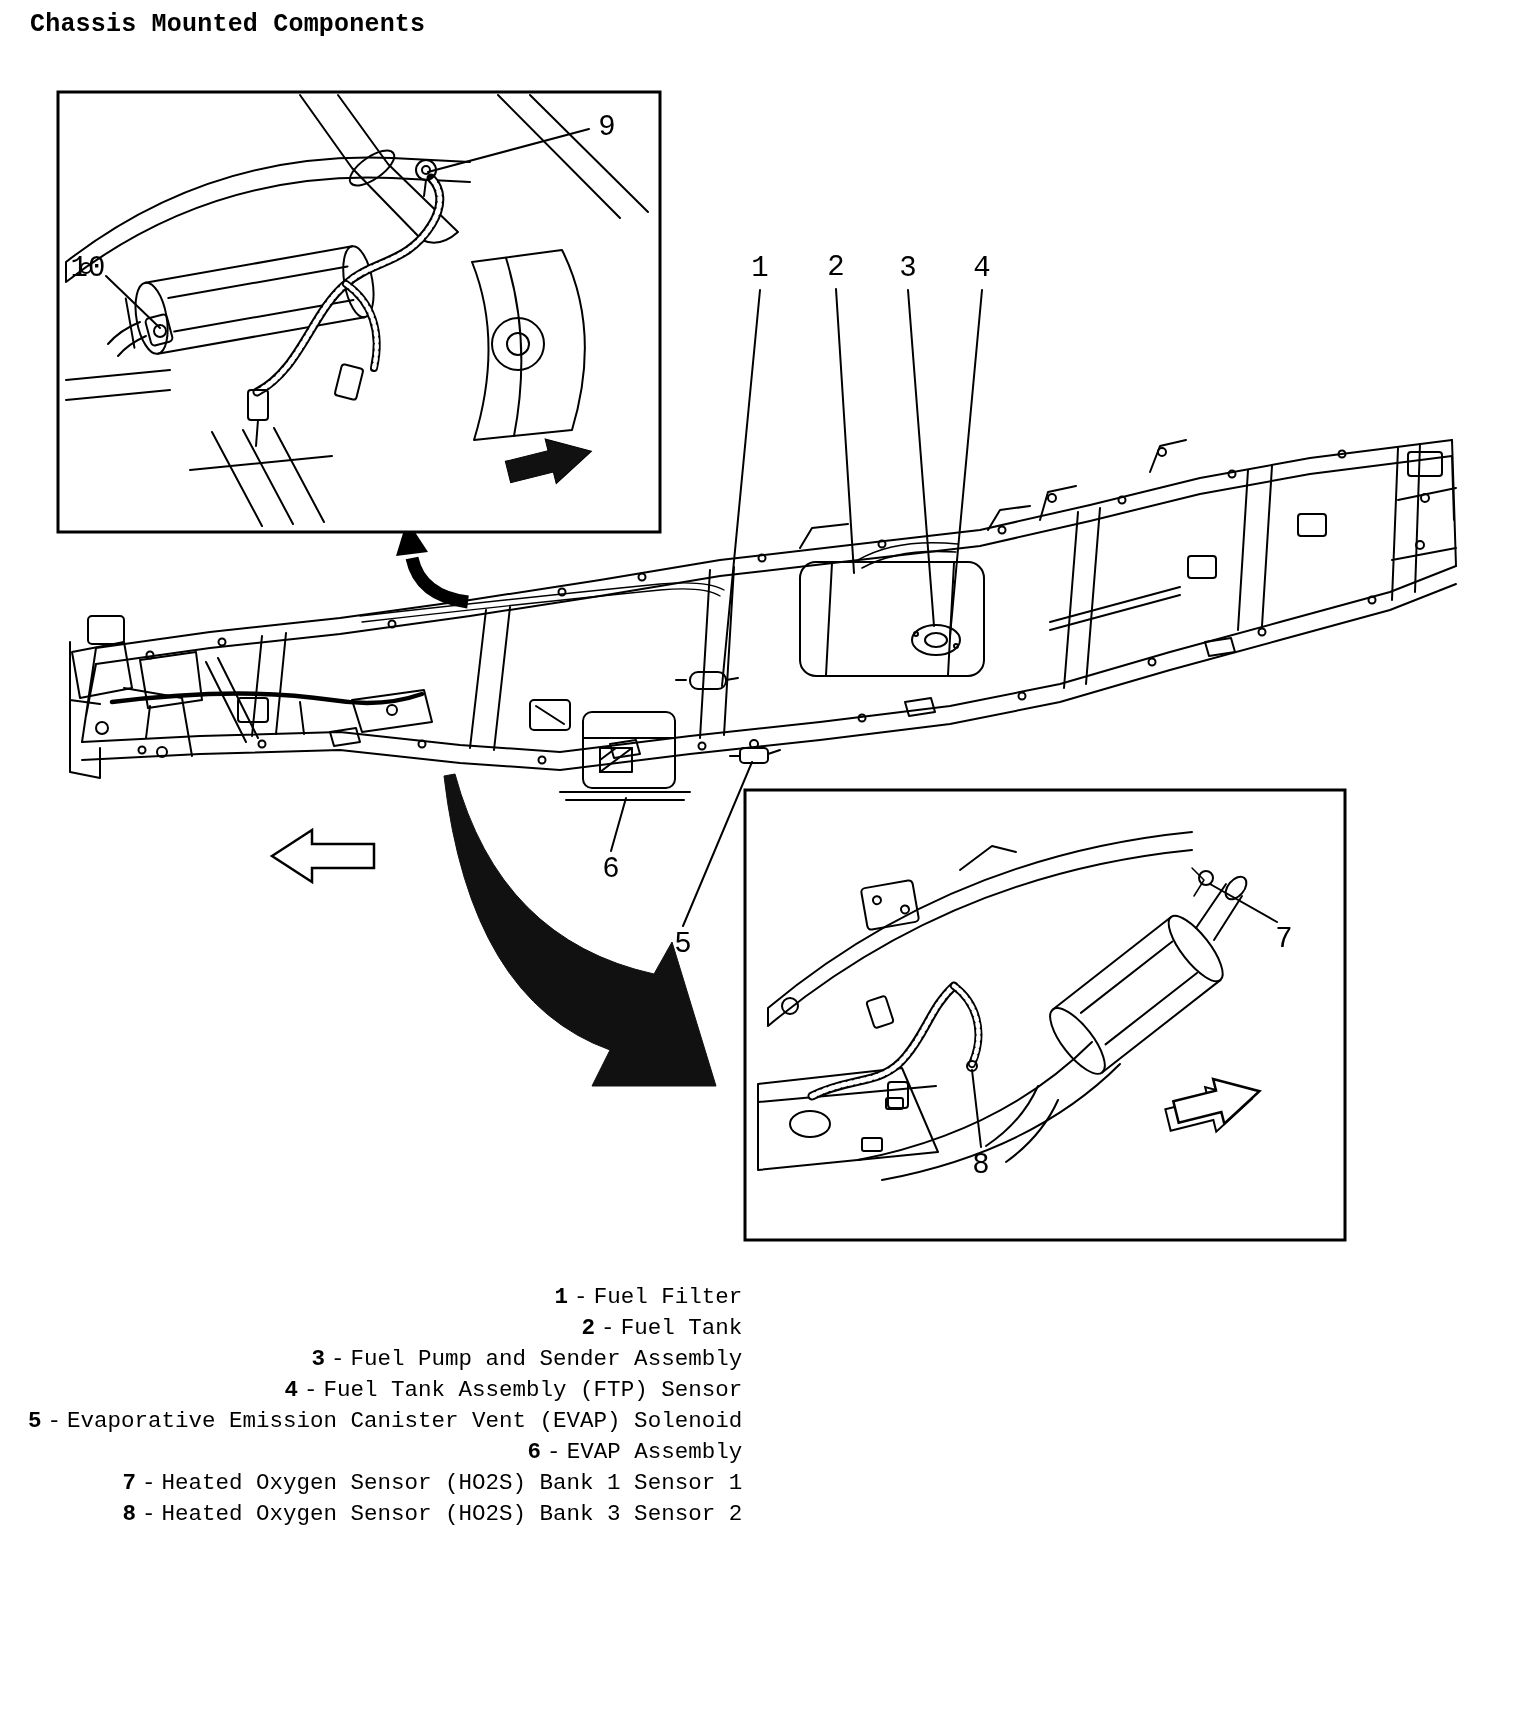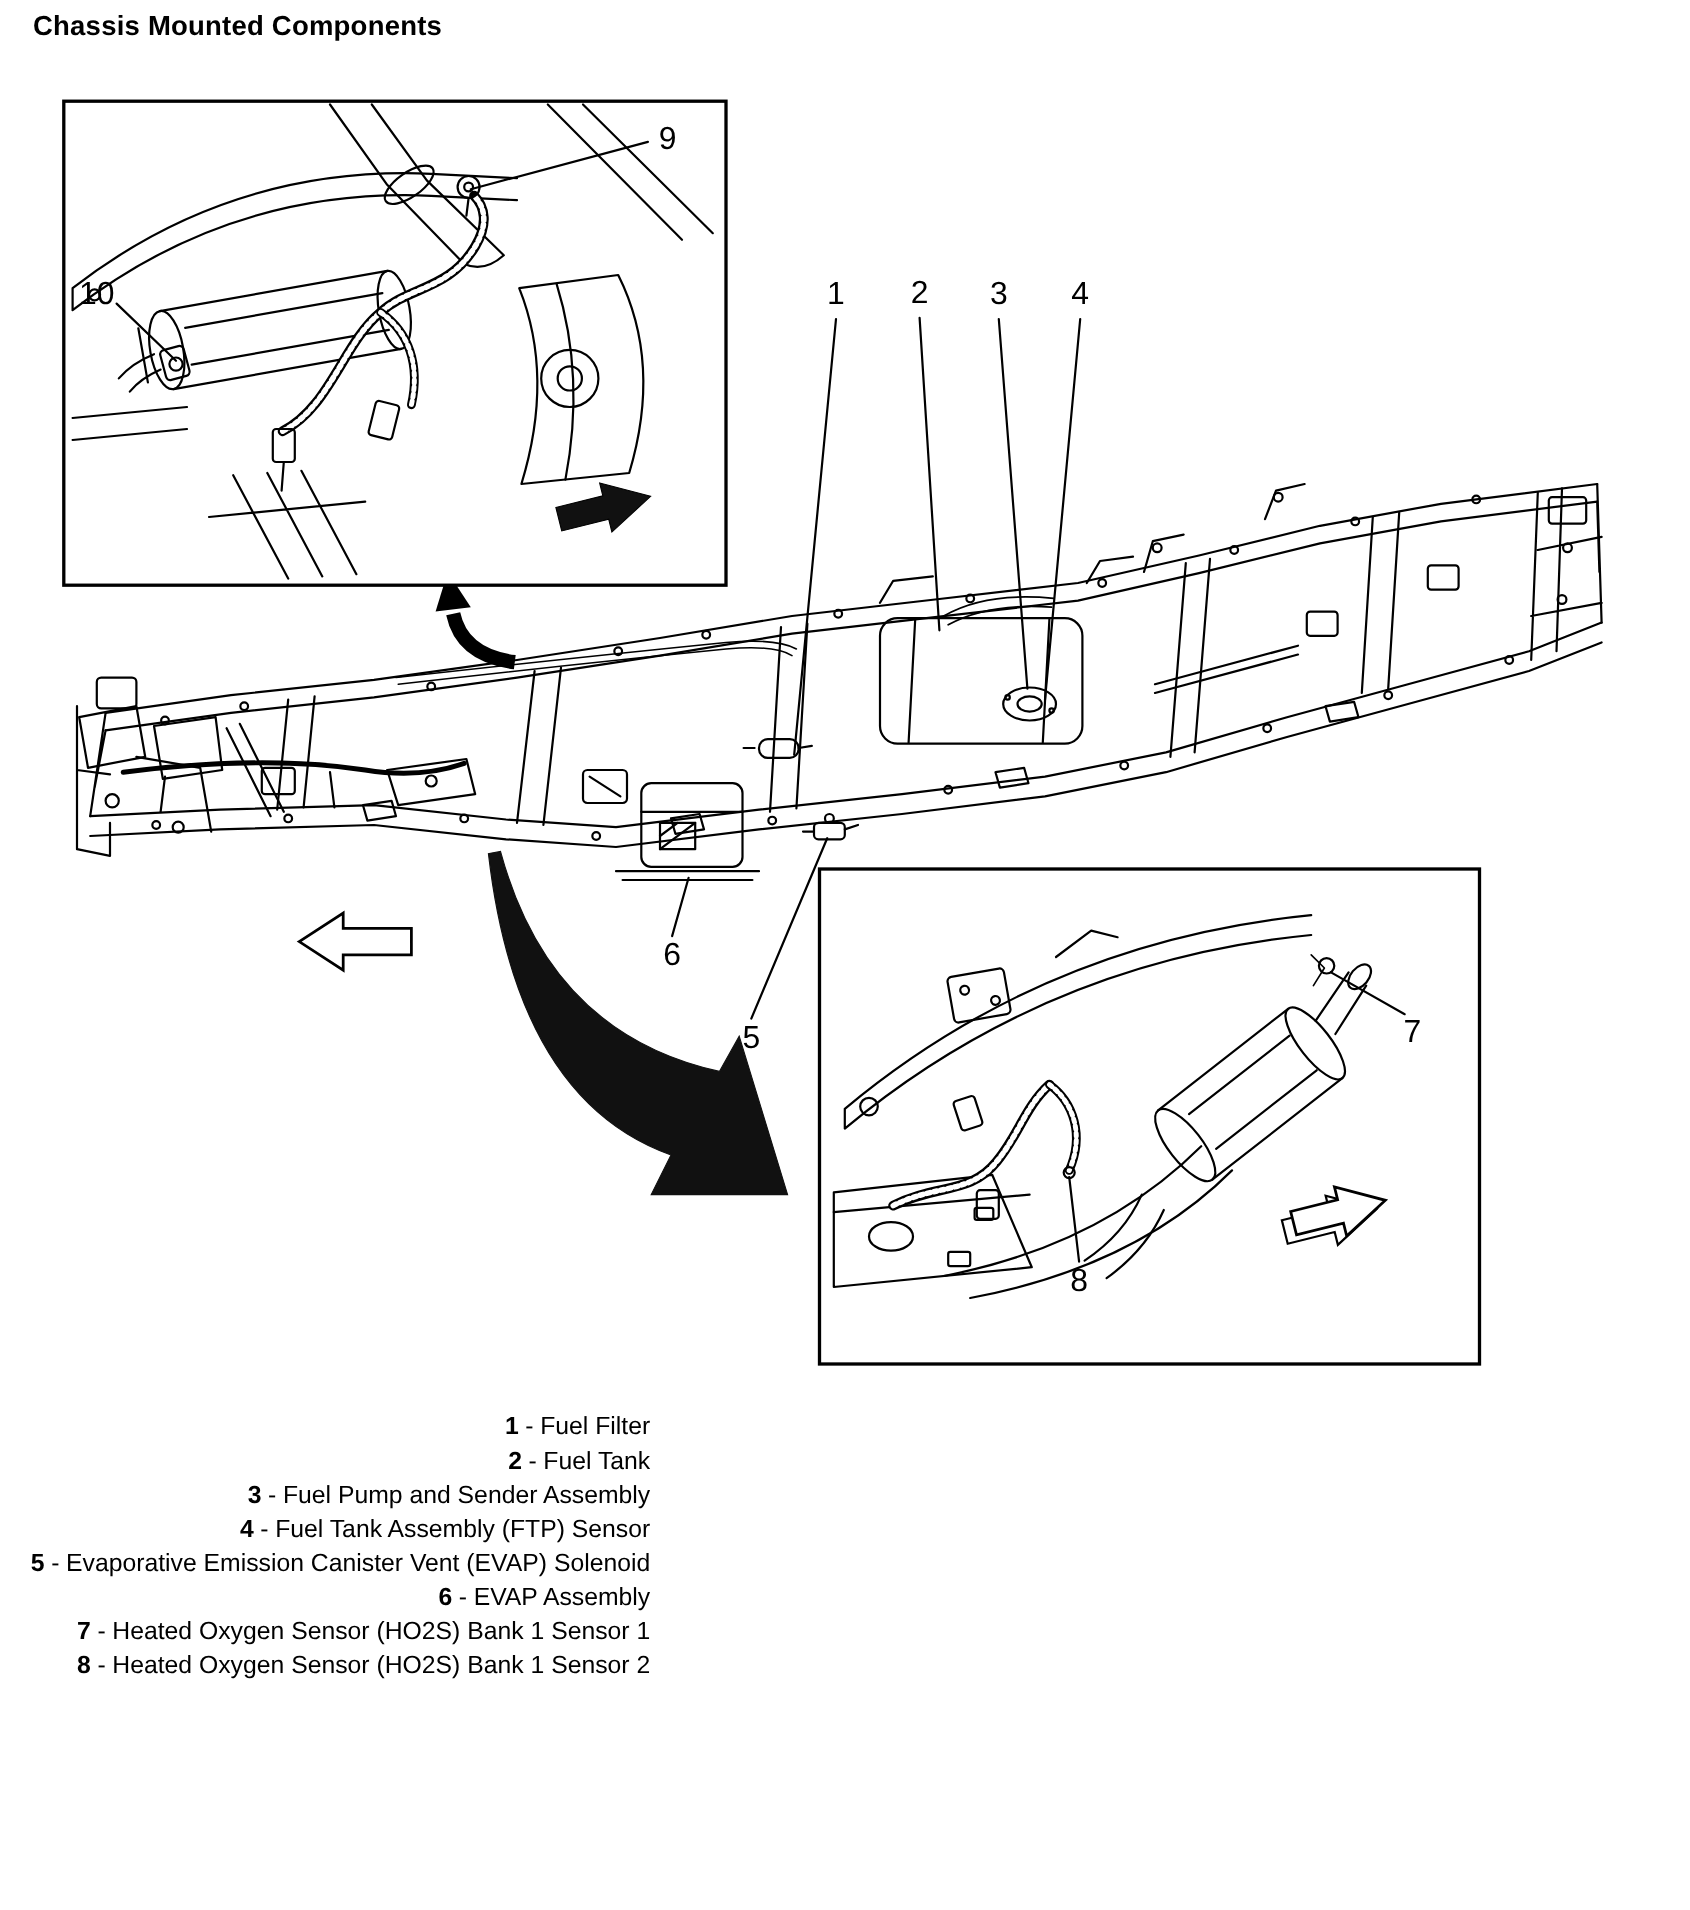--- a/index.html
+++ b/index.html
@@ -1,18 +1,18 @@
 <!DOCTYPE html>
 <html><head>
 <meta charset="utf-8">
 <style>
   html,body{margin:0;padding:0;background:#fff;}
   .page{
     position:relative;width:1536px;height:1736px;background:#fff;
-    font-family:Liberation Sans, sans-serif;color:#000;overflow:hidden;
+    font-family:Liberation Mono, monospace;color:#000;overflow:hidden;
   }
   .page-title{
     position:absolute;top:10px;left:30px;margin:0;
     font-size:25px;font-weight:bold;letter-spacing:0.2px;
   }
   svg.diagram{position:absolute;left:0;top:0;}
   .callout{
     position:absolute;transform:translate(-50%,-50%);
     font-size:29px;line-height:1;user-select:none;
   }
@@ -249,16 +249,16 @@
   <div class="callout" style="left:88px;top:268px">10</div>
 
   <div class="legend">
     <div class="legend-line"><span class="ln">1</span><span class="ls">-</span><span class="lt">Fuel Filter</span></div>
     <div class="legend-line"><span class="ln">2</span><span class="ls">-</span><span class="lt">Fuel Tank</span></div>
     <div class="legend-line"><span class="ln">3</span><span class="ls">-</span><span class="lt">Fuel Pump and Sender Assembly</span></div>
     <div class="legend-line"><span class="ln">4</span><span class="ls">-</span><span class="lt">Fuel Tank Assembly (FTP) Sensor</span></div>
     <div class="legend-line"><span class="ln">5</span><span class="ls">-</span><span class="lt">Evaporative Emission Canister Vent (EVAP) Solenoid</span></div>
     <div class="legend-line"><span class="ln">6</span><span class="ls">-</span><span class="lt">EVAP Assembly</span></div>
     <div class="legend-line"><span class="ln">7</span><span class="ls">-</span><span class="lt">Heated Oxygen Sensor (HO2S) Bank 1 Sensor 1</span></div>
-    <div class="legend-line"><span class="ln">8</span><span class="ls">-</span><span class="lt">Heated Oxygen Sensor (HO2S) Bank 1 Sensor 2</span></div>
+    <div class="legend-line"><span class="ln">8</span><span class="ls">-</span><span class="lt">Heated Oxygen Sensor (HO2S) Bank 3 Sensor 2</span></div>
   </div>
 
 </div>
 
 </body></html>

